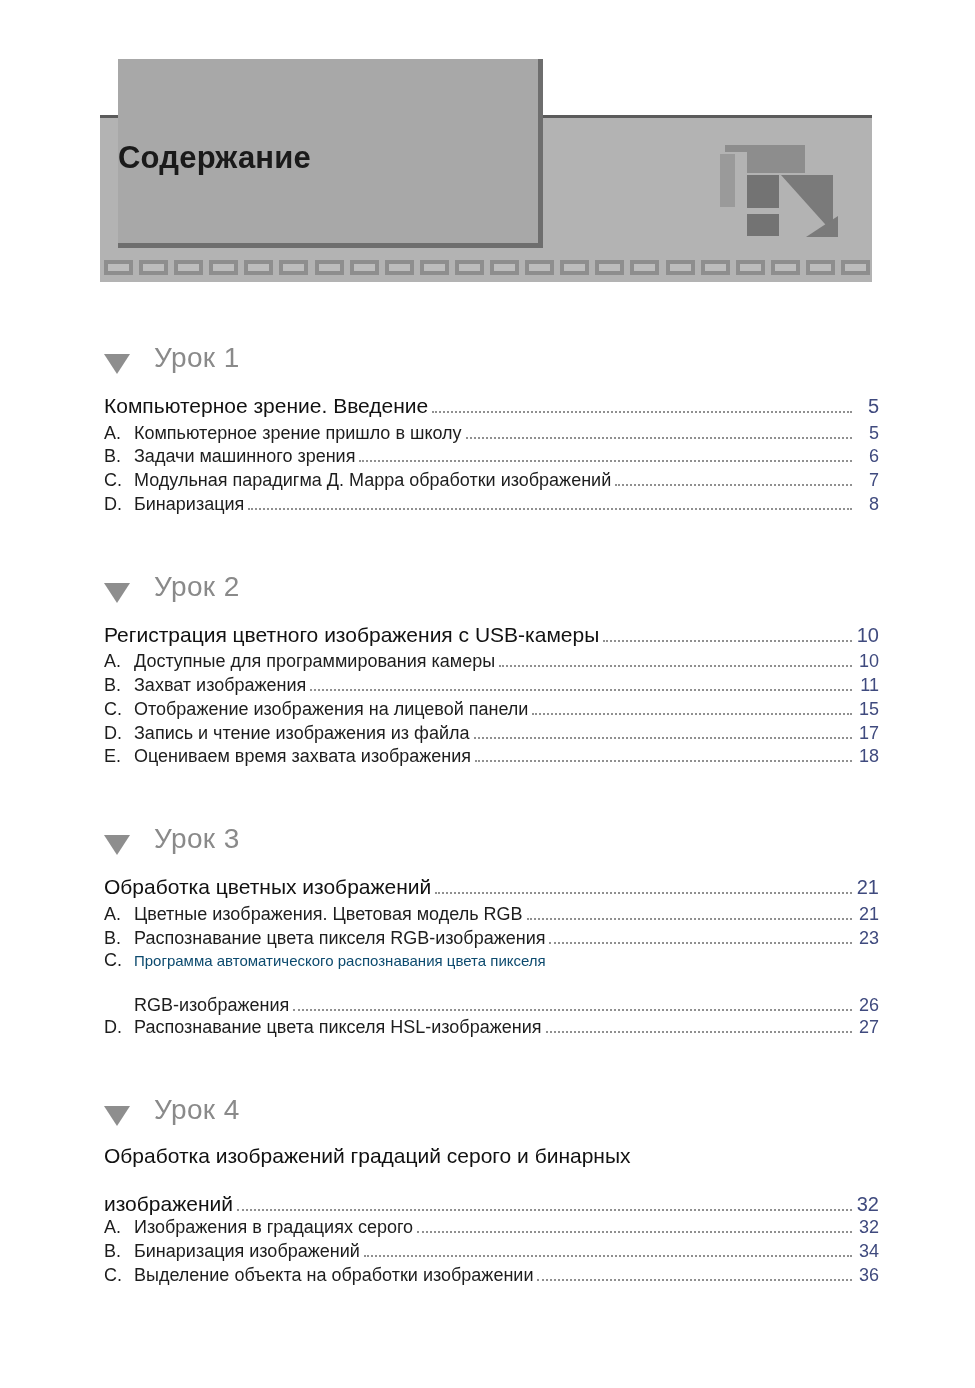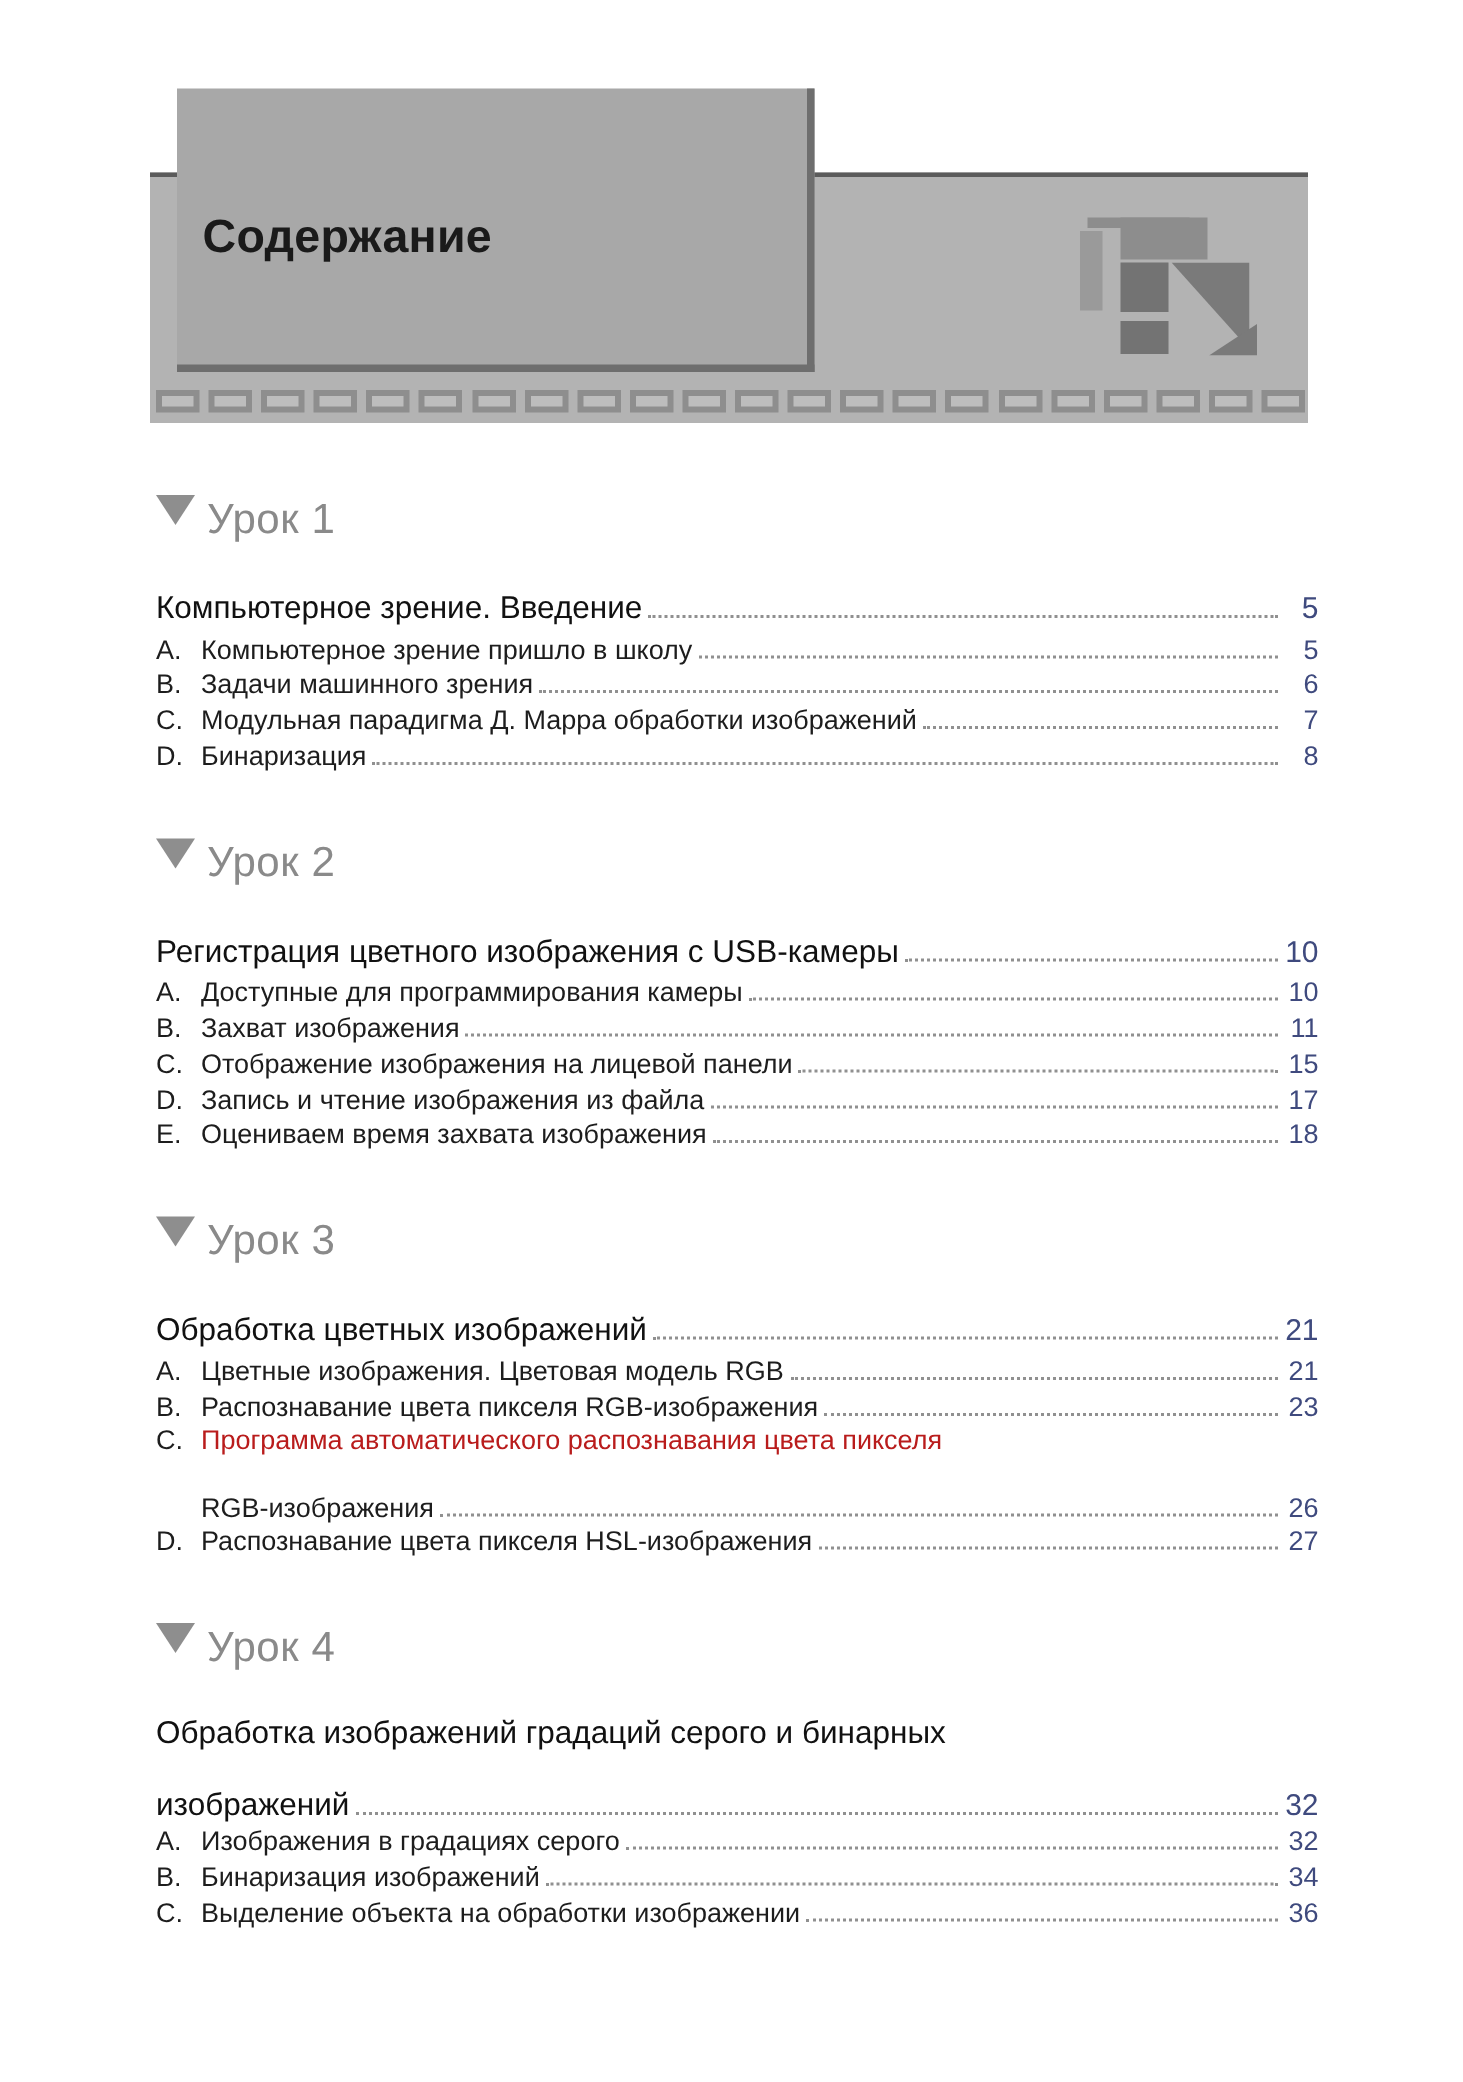--- a/index.html
+++ b/index.html
@@ -40,21 +40,21 @@
     top: 59px;
     width: 425px;
     height: 189px;
     background: #a8a8a8;
     border-right: 5px solid #6e6e6e;
     border-bottom: 5px solid #6e6e6e;
     box-sizing: border-box;
   }
   .header-title {
     position: absolute;
-    left: 135px;
+    left: 118px;
     top: 140px;
     font-size: 31px;
     font-weight: bold;
     color: #1a1a1a;
     letter-spacing: 0.2px;
     white-space: nowrap;
   }
   
   .dash-strip {
     position: absolute;
@@ -134,23 +134,24 @@
   
   .toc {
     position: absolute;
     left: 0;
     top: 330px;
     width: 975px;
   }
   .lesson { margin-bottom: 0; }
   .lesson-head {
     display: flex;
-    align-items: flex-start;
+    align-items: flex-end;
     padding-left: 104px;
     height: 44px;
+    gap: 16px;
   }
   .tri-marker {
     width: 0; height: 0;
     border-left: 13px solid transparent;
     border-right: 13px solid transparent;
     border-top: 20px solid #8e8e8e;
     margin-right: 8px;
     flex: none;
   }
   .lesson-label {
@@ -217,22 +218,22 @@
 
   
   .row-wrap {
     width: 775px;
   }
   .wrap-first {
     display: flex;
     align-items: baseline;
   }
   .wrap-first .wrap-first-text {
-    font-size: 18px;
-    color: #b91c1c;
+    font-size: 15px;
+    color: #0c4a6e;
     white-space: nowrap;
   }
   .wrap-second {
     display: flex;
     align-items: baseline;
     padding-left: 30px;
     margin-top: 24px;
   }
   .title-wrap .wrap-first-text {
     font-size: 21px;

